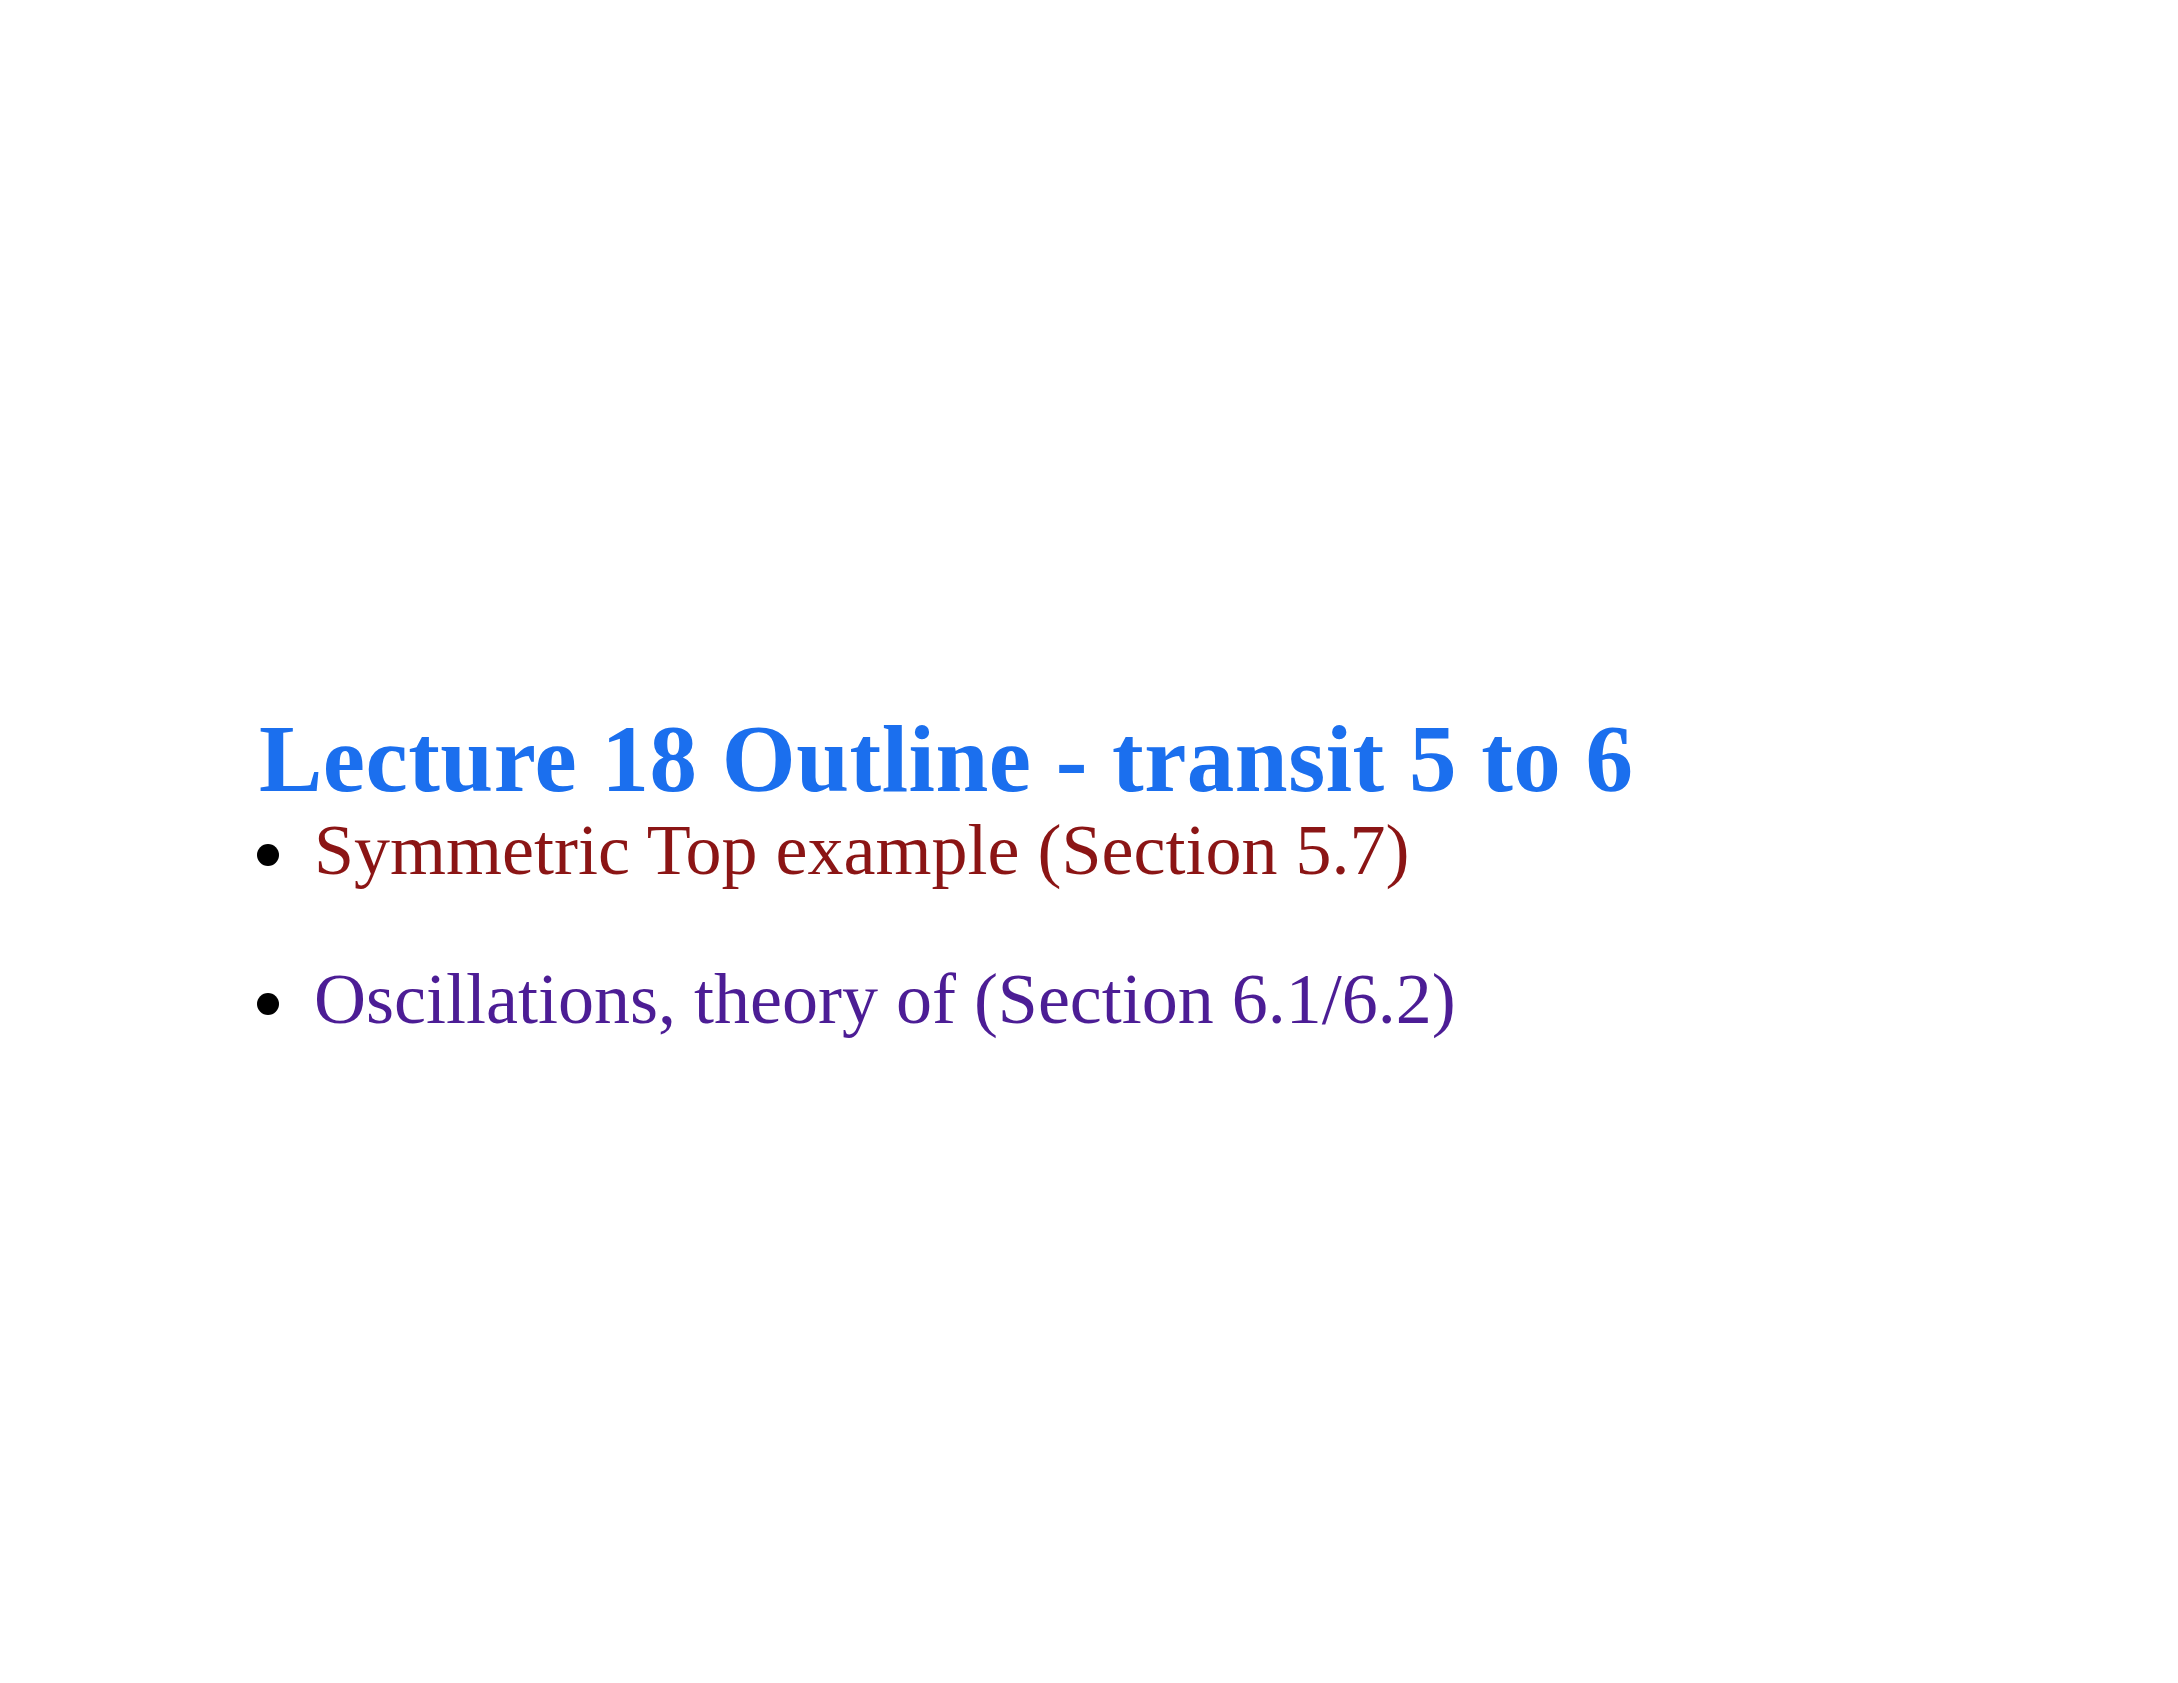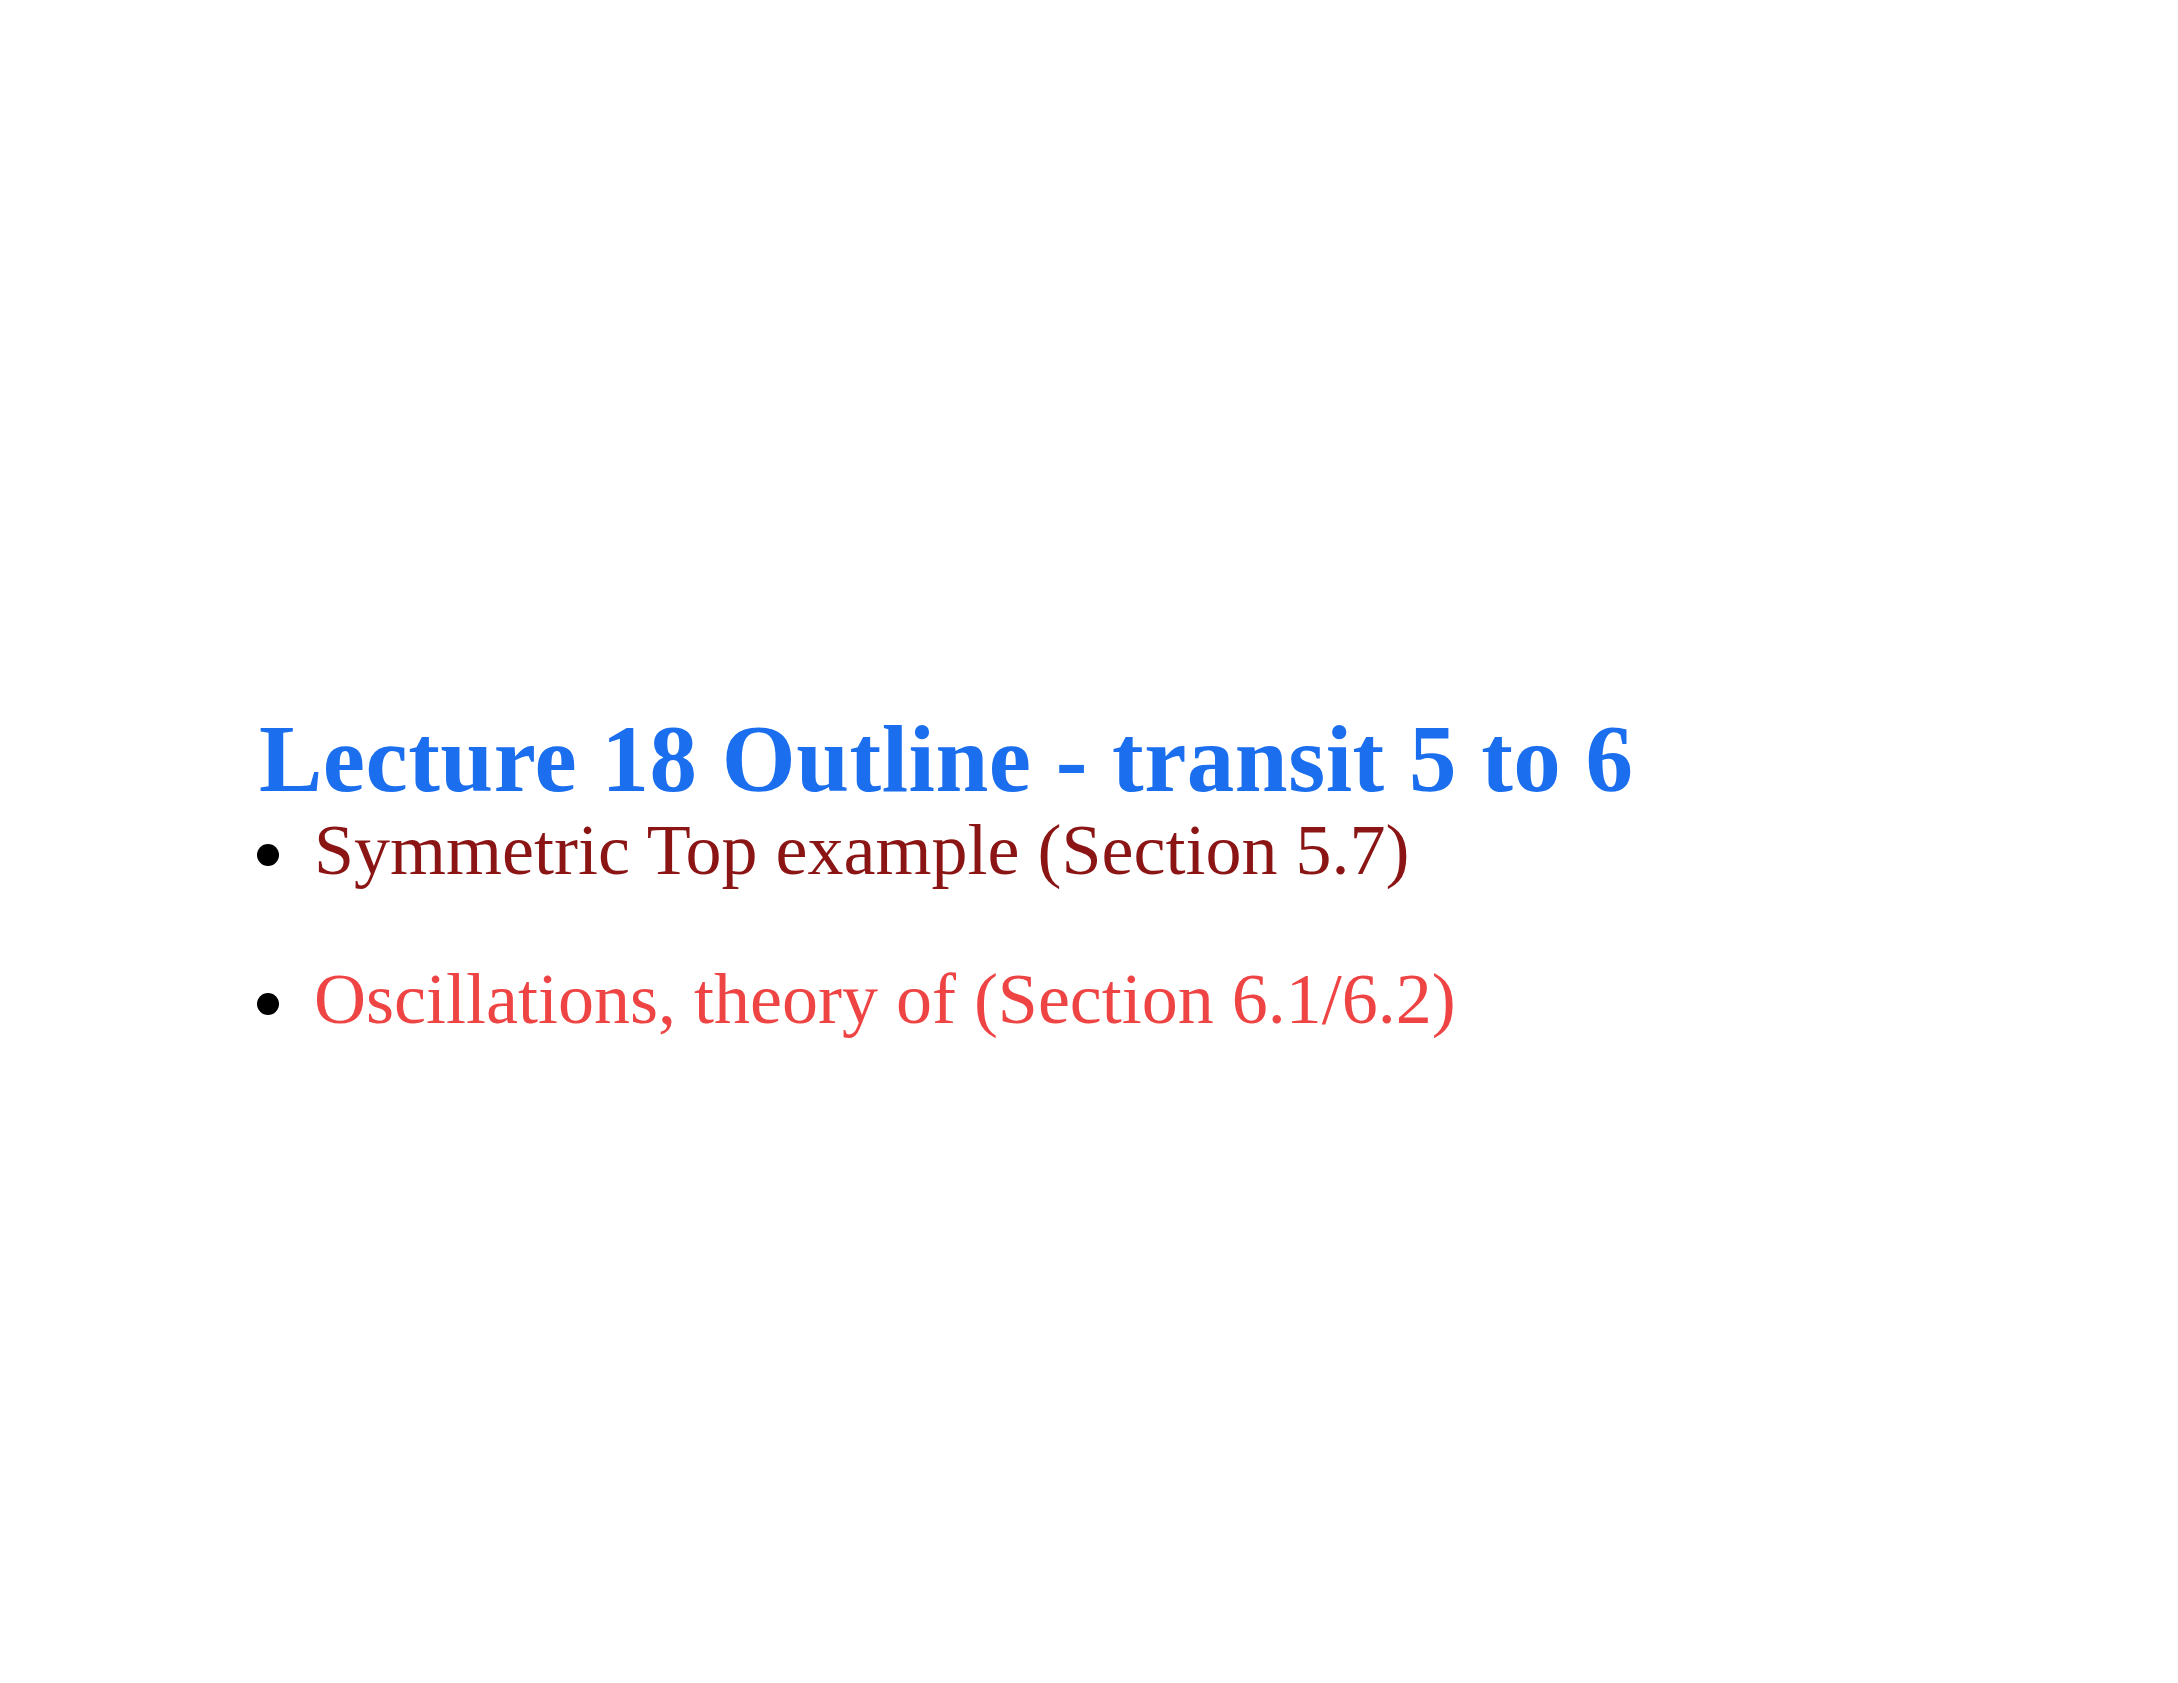--- a/index.html
+++ b/index.html
@@ -90,19 +90,19 @@
 
   <ul class="bullet-list">
 
     <li class="bullet-item">
       <span class="bullet-marker" style="background: rgb(0, 0, 0);"></span>
       <span class="bullet-text" style="color: rgb(139, 21, 21);">Symmetric Top example (Section 5.7)</span>
     </li>
 
     <li class="bullet-item">
       <span class="bullet-marker" style="background: rgb(0, 0, 0);"></span>
-      <span class="bullet-text" style="color: #ef4444;">Oscillations, theory of (Section 6.1/6.2)</span>
+      <span class="bullet-text" style="color: #4c1d95;">Oscillations, theory of (Section 6.1/6.2)</span>
     </li>
 
   </ul>
 
 </div>
 
 
 </body></html>

